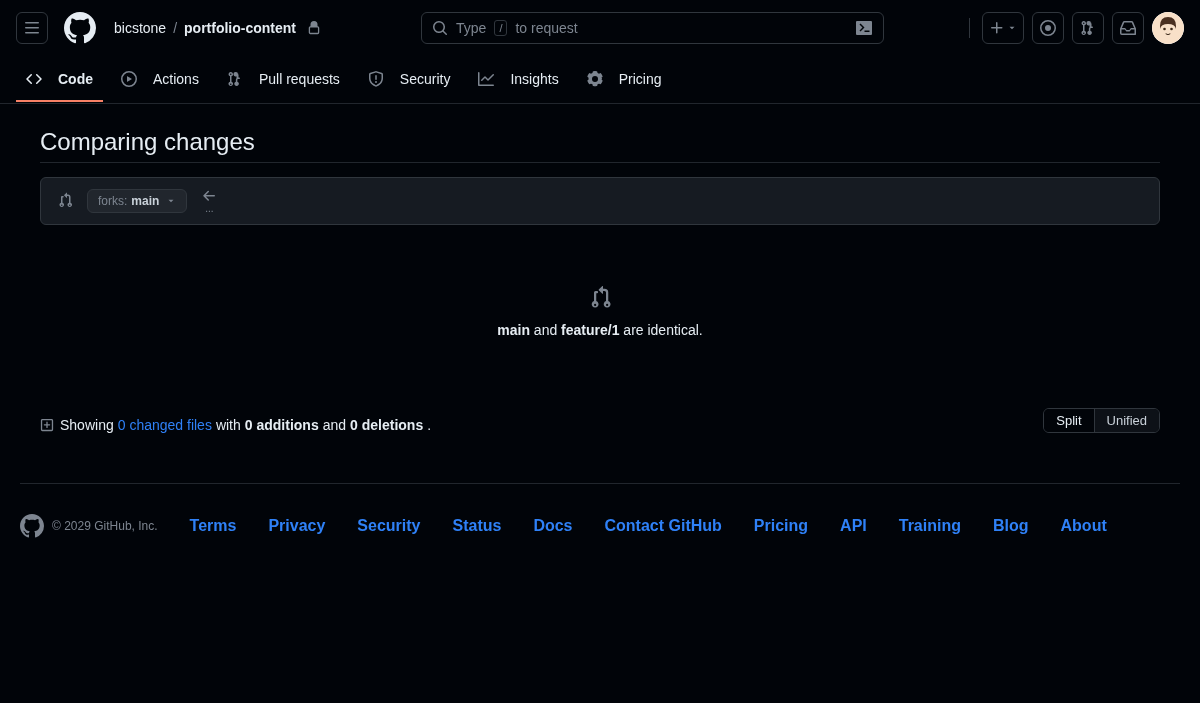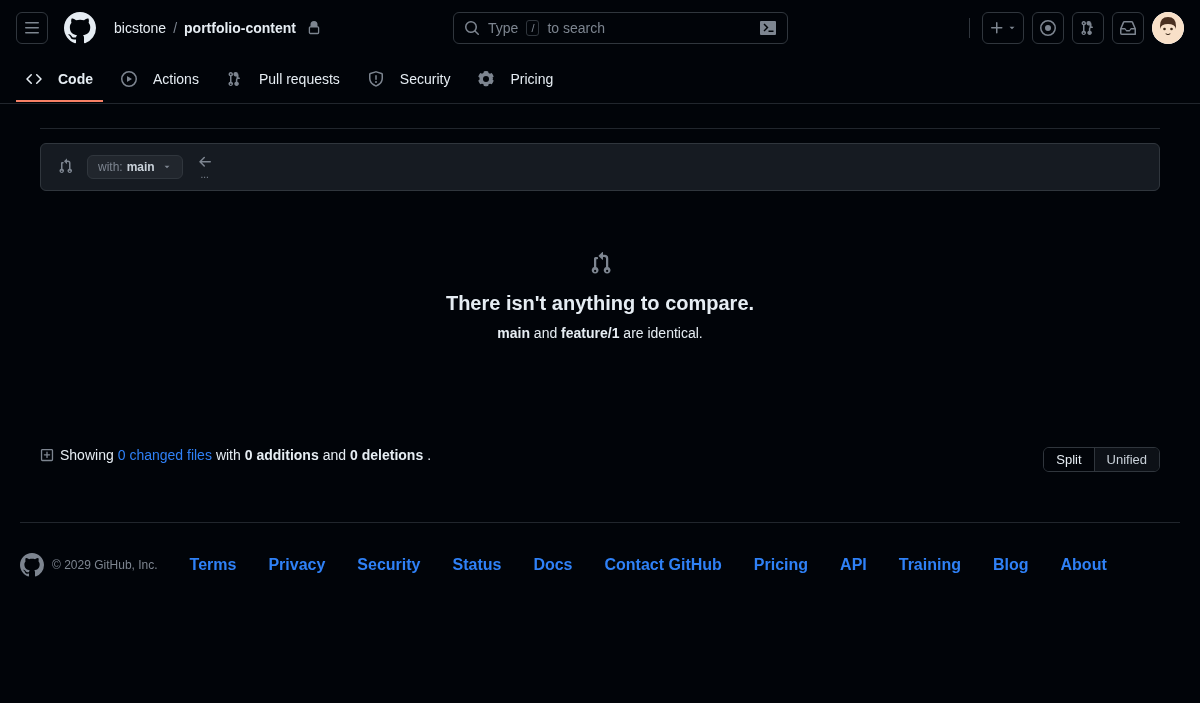--- a/index.html
+++ b/index.html
@@ -12,21 +12,21 @@
   .icon-btn svg { width: 16px; height: 16px; fill: currentColor; }
   .gh-logo { width: 32px; height: 32px; display: inline-flex; align-items: center; justify-content: center; margin-left: 6px; margin-right: 6px; }
   .gh-logo svg { width: 32px; height: 32px; fill: #e6edf3; }
   .breadcrumb { display: flex; align-items: center; gap: 7px; font-size: 14px; margin-left: 2px; }
   .breadcrumb span.owner { color: #e6edf3; cursor: pointer; }
   .breadcrumb span.sep { color: #7d8590; }
   .breadcrumb span.repo { font-weight: 600; color: #e6edf3; cursor: pointer; }
   .lock-icon svg { width: 14px; height: 14px; fill: #7d8590; vertical-align: -2px; margin-left: 4px; }
 
   .search-wrap { flex: 1; display: flex; justify-content: flex-start; margin-left: 90px; }
-  .search-box { width: 335px; height: 32px; border: 1px solid #30363d; border-radius: 6px; display: flex; align-items: center; padding: 0 10px; color: #7d8590; gap: 8px; cursor: text; margin-left: 32px; }
+  .search-box { width: 463px; height: 32px; border: 1px solid #30363d; border-radius: 6px; display: flex; align-items: center; padding: 0 10px; color: #7d8590; gap: 8px; cursor: text; }
   .search-box svg.mag { width: 16px; height: 16px; fill: #7d8590; }
   .search-box .slash { border: 1px solid #30363d; border-radius: 3px; font-size: 11px; padding: 0 4px; line-height: 14px; }
   .search-box .cmd-palette { margin-left: auto; display: inline-flex; align-items: center; }
   .search-box .cmd-palette svg { width: 18px; height: 16px; fill: #7d8590; }
 
   .header-right { display: flex; align-items: center; gap: 8px; }
   .divider-v { width: 1px; height: 20px; background: #30363d; margin: 0 4px; }
   .icon-btn.plus { width: auto; padding: 0 6px; gap: 2px; }
   .icon-btn.plus svg.caret { width: 10px; height: 10px; }
   .avatar { width: 32px; height: 32px; border-radius: 50%; background: #fff; display: inline-flex; align-items: center; justify-content: center; flex-shrink: 0; cursor: pointer; overflow: hidden; }
@@ -57,21 +57,21 @@
   .arrow-back svg { width: 16px; height: 16px; fill: #7d8590; }
 
   
   .empty { text-align: center; margin-top: 60px; color: #e6edf3; }
   .empty .big-icon svg { width: 24px; height: 24px; fill: #7d8590; }
   .empty h2 { font-size: 20px; font-weight: 600; margin-top: 14px; }
   .empty p { font-size: 14px; margin-top: 10px; color: #e6edf3; }
   .empty p b { font-weight: 600; }
 
   
-  .diff-row { display: flex; align-items: flex-start; justify-content: space-between; margin-top: 106px; margin-bottom: 50px; }
+  .diff-row { display: flex; align-items: flex-end; justify-content: space-between; margin-top: 70px; margin-bottom: 50px; }
   .diff-text { font-size: 14px; color: #e6edf3; display: flex; align-items: center; gap: 4px; }
   .diff-text svg { width: 14px; height: 14px; fill: #7d8590; margin-right: 2px; }
   .diff-text a { color: #2f81f7; }
   .diff-text b { font-weight: 600; }
   .toggle-group { display: inline-flex; border: 1px solid #30363d; border-radius: 6px; overflow: hidden; }
   .toggle-btn { padding: 4px 12px; font-size: 13px; color: #c9d1d9; background: #0d1117; cursor: pointer; }
   .toggle-btn.active { background: #010409; color: #e6edf3; border-right: 1px solid #30363d; }
 
   
   .footer-divider { border-top: 1px solid #21262d; margin: 0 20px; }
@@ -130,21 +130,21 @@
         </svg></span>
   </div>
 
   <div class="search-wrap">
     <div class="search-box">
       <svg class="mag" viewBox="0 0 16 16">
           <use href="#svg-search"></use>
         </svg>
       <span>Type</span>
       <span class="slash">/</span>
-      <span>to search</span>
+      <span>to request</span>
       <span class="cmd-palette">
           <svg viewBox="0 0 16 16">
             <use href="#svg-cmd"></use>
           </svg>
         </span>
     </div>
   </div>
 
   <div class="header-right">
     <div class="divider-v"></div>
@@ -203,53 +203,59 @@
     <span>Pull requests</span>
   </div>
   <div class="nav-item">
     <svg viewBox="0 0 16 16">
         <use href="#svg-shield-plain"></use>
       </svg>
     <span>Security</span>
   </div>
   <div class="nav-item">
     <svg viewBox="0 0 16 16">
+        <use href="#svg-graph"></use>
+      </svg>
+    <span>Insights</span>
+  </div>
+  <div class="nav-item">
+    <svg viewBox="0 0 16 16">
         <use href="#svg-gear"></use>
       </svg>
     <span>Pricing</span>
   </div>
 </div>
 
 <div class="container">
+  <h1 class="page-title">Comparing changes</h1>
   <hr class="hr">
 
   <div class="branch-row">
     <span class="compare-icon"><svg viewBox="0 0 16 16">
           <use href="#svg-git-compare2"></use>
         </svg></span>
     <button class="branch-btn">
-      <span class="label">with:</span>
+      <span class="label">forks:</span>
       <b>main</b>
       <svg class="caret" viewBox="0 0 16 16">
           <use href="#svg-caret"></use>
         </svg>
     </button>
     <span class="arrow-back">
       <svg viewBox="0 0 16 16">
           <use href="#svg-arrowleft"></use>
         </svg>
       <span class="dots">...</span>
     </span>
   </div>
 
   <div class="empty">
     <div class="big-icon"><svg viewBox="0 0 16 16">
           <use href="#svg-git-compare2"></use>
         </svg></div>
-    <h2>There isn't anything to compare.</h2>
     <p>
       <b>main</b><span> and </span><b>feature/1</b><span> are identical.</span>
     </p>
   </div>
 
   <div class="diff-row">
     <div class="diff-text">
       <svg viewBox="0 0 16 16">
           <use href="#svg-file-diff2"></use>
         </svg>

